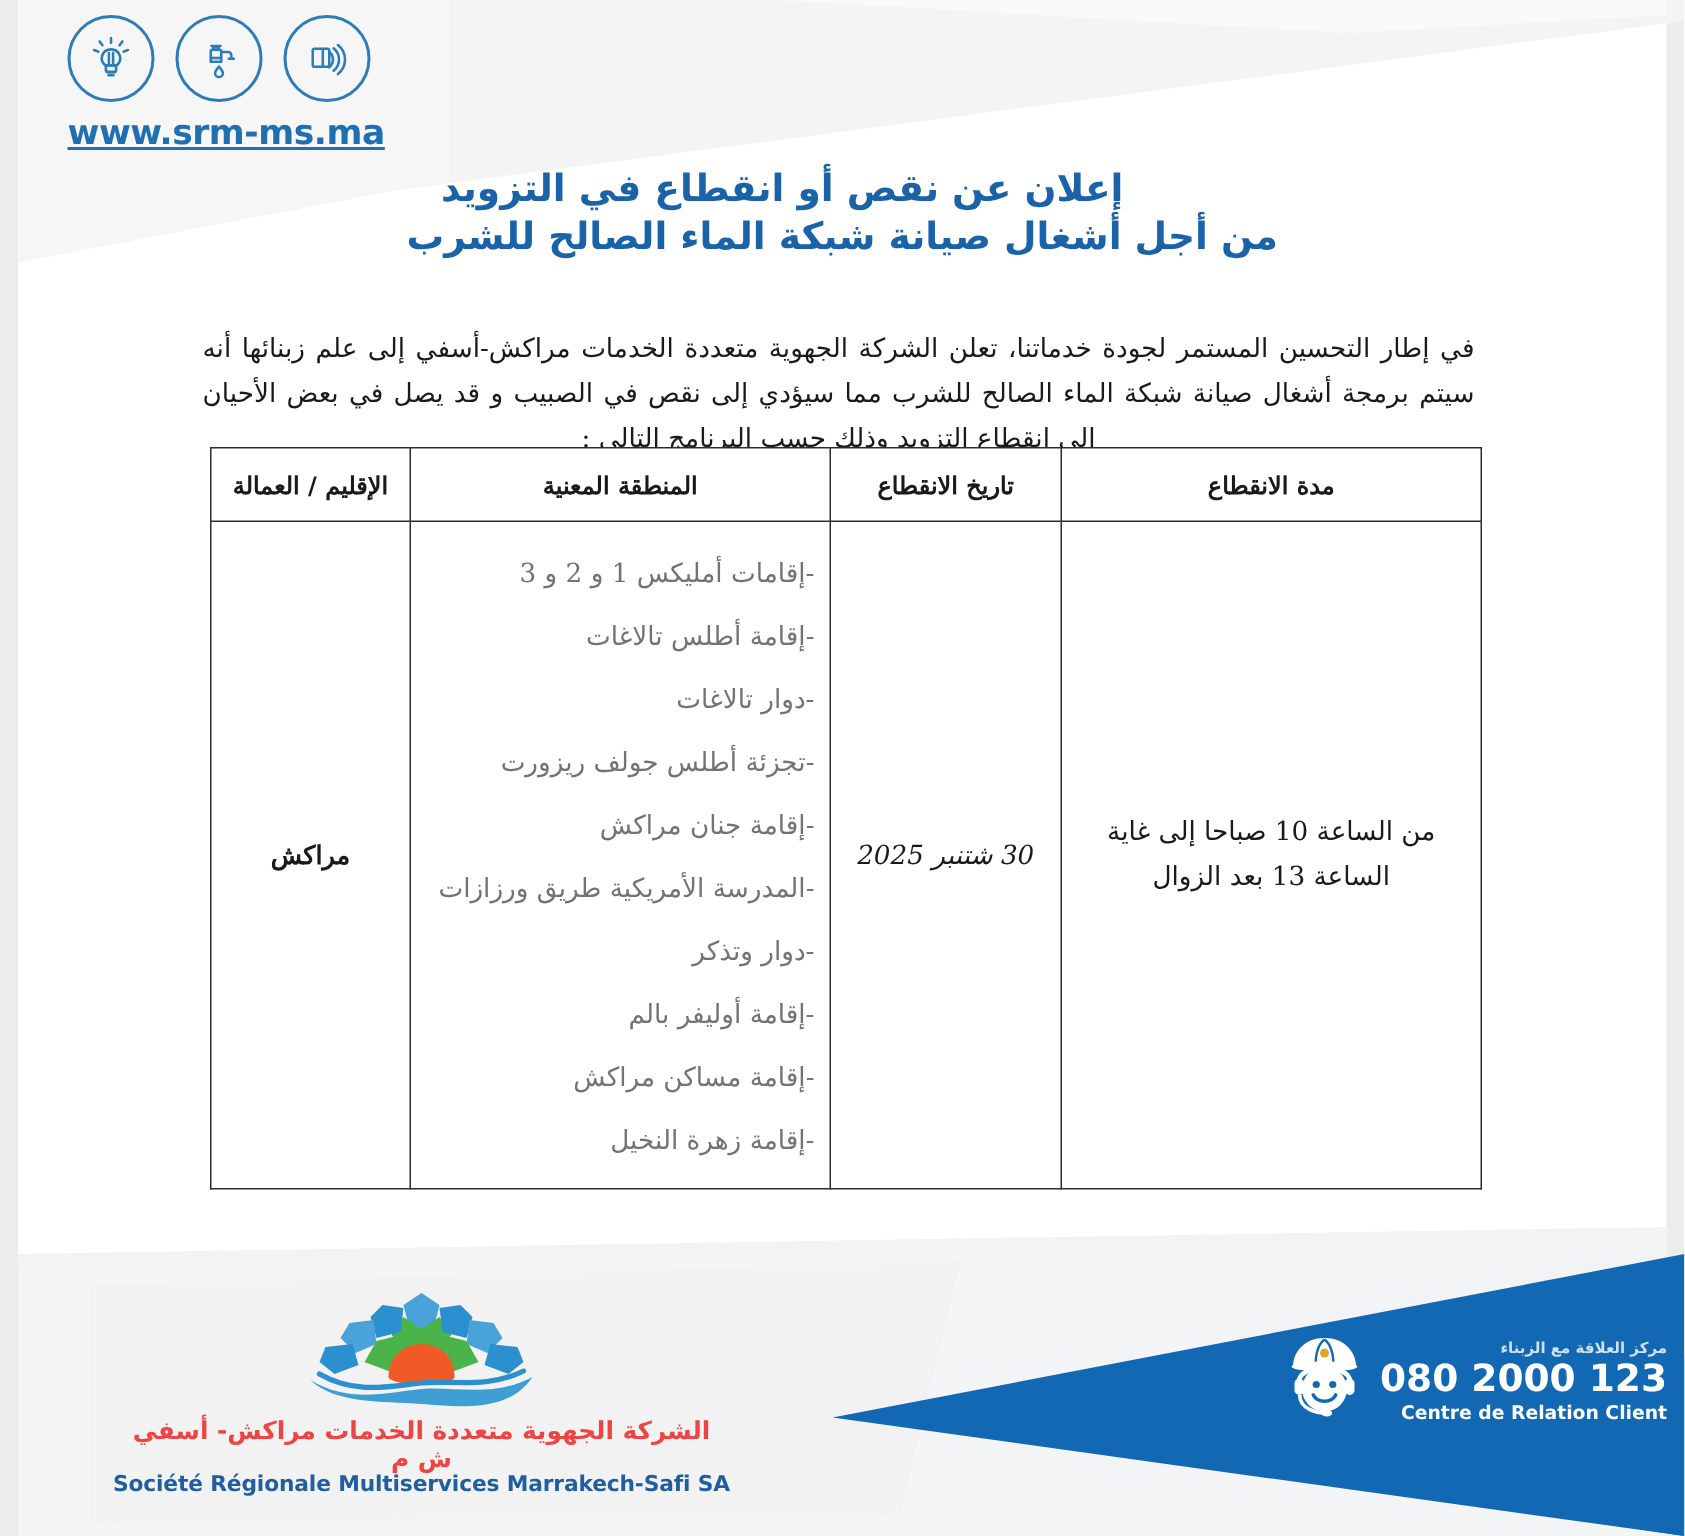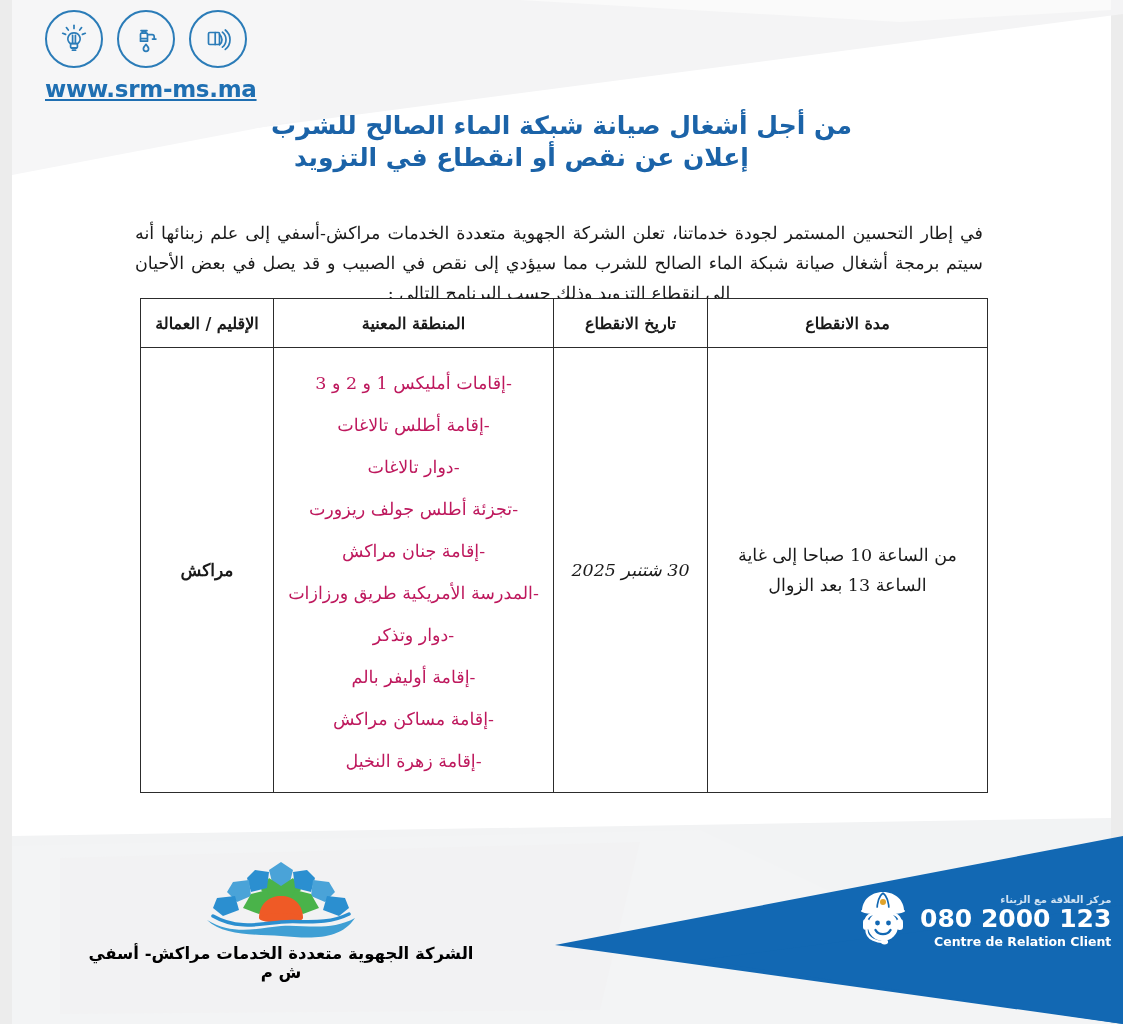--- a/index.html
+++ b/index.html
@@ -141,21 +141,22 @@
   }
   ul.zone-list {
     list-style: none;
     margin: 0;
     padding: 0;
   }
   ul.zone-list li {
     font-size: 17.5px;
     line-height: 24px;
     padding: 9px 0;
-    color: #be185d;
+    color: #737373;
+    text-align: right;
   }
 
   
   .closing {
     position: absolute;
     top: 782px;
     right: 140px;
     width: 848px;
     direction: rtl;
     text-align: justify;
@@ -173,21 +174,21 @@
     top: 856px;
     width: 412px;
     text-align: center;
     direction: rtl;
   }
   .logo-mark { display: block; margin: 0 auto; }
   .logo-ar {
     margin-top: 2px;
     font-size: 16.5px;
     font-weight: bold;
-    color: #000000;
+    color: #ef4444;
     letter-spacing: 0.5px;
   }
   .logo-tif {
     font-size: 13px;
     font-weight: bold;
     color: #3f8fc4;
     letter-spacing: 1px;
     direction: ltr;
   }
   .logo-fr {
@@ -298,22 +299,22 @@
           <path d="M21.4 10.2 c2.3 1.9 3.6 4.6 3.6 7.5 s-1.3 5.6-3.6 7.5"></path>
           <path d="M24.3 8 c3 2.4 4.7 5.9 4.7 9.7 s-1.7 7.3-4.7 9.7"></path>
         </svg>
       </span>
 
     </div>
     <div class="site-url">www.srm-ms.ma</div>
   </div>
 
   <div class="title-wrap">
+    <div class="title-line second">إعلان عن نقص أو انقطاع في التزويد</div>
     <div class="title-line">من أجل أشغال صيانة شبكة الماء الصالح للشرب</div>
-    <div class="title-line second">إعلان عن نقص أو انقطاع في التزويد</div>
   </div>
 
   <p class="intro">في إطار التحسين المستمر لجودة خدماتنا، تعلن الشركة الجهوية متعددة الخدمات مراكش-أسفي إلى علم زبنائها أنه سيتم برمجة أشغال صيانة شبكة الماء الصالح للشرب مما سيؤدي إلى نقص في الصبيب و قد يصل في بعض الأحيان إلى انقطاع التزويد وذلك حسب البرنامج التالي :</p>
 
   <div class="table-wrap">
     <table class="notice">
       <colgroup>
         <col class="c-dur">
           <col class="c-date">
           <col class="c-zone">
@@ -369,20 +370,21 @@
       </g>
 
       <path d="M78 62 C78 48 88 40 100 40 C112 40 122 48 122 62 Z" fill="#ef5a26"></path>
       <ellipse cx="100" cy="62" rx="22" ry="5" fill="#ef5a26"></ellipse>
 
       <path d="M26 64 C52 80 78 72 100 70 C122 68 148 76 174 62
                C158 86 126 82 100 80 C74 78 42 80 26 64 Z" fill="#3f9fd4"></path>
       <path d="M32 60 C56 74 80 68 100 66 C120 64 144 70 168 58" fill="none" stroke="#2b8fd0" stroke-width="3.5" stroke-linecap="round"></path>
     </svg>
     <div class="logo-ar">الشركة الجهوية متعددة الخدمات مراكش- أسفي ش م</div>
+    <div class="logo-fr">Société Régionale Multiservices Marrakech-Safi SA</div>
   </div>
 
   <div class="contact">
     <span>
       <svg width="56" height="58" viewBox="0 0 56 58" xmlns="http://www.w3.org/2000/svg">
 
         <path d="M28 4 C15 4 7 13 7 23 h42 C49 13 41 4 28 4 Z" fill="#ffffff"></path>
         <path d="M28 5 C24 8 22 15 22 23 M28 5 C32 8 34 15 34 23" fill="none" stroke="#1268b3" stroke-width="1.6"></path>
         <ellipse cx="28" cy="23" rx="22" ry="3.4" fill="#ffffff"></ellipse>
         <circle cx="28" cy="14" r="3" fill="#e0a32b"></circle>

